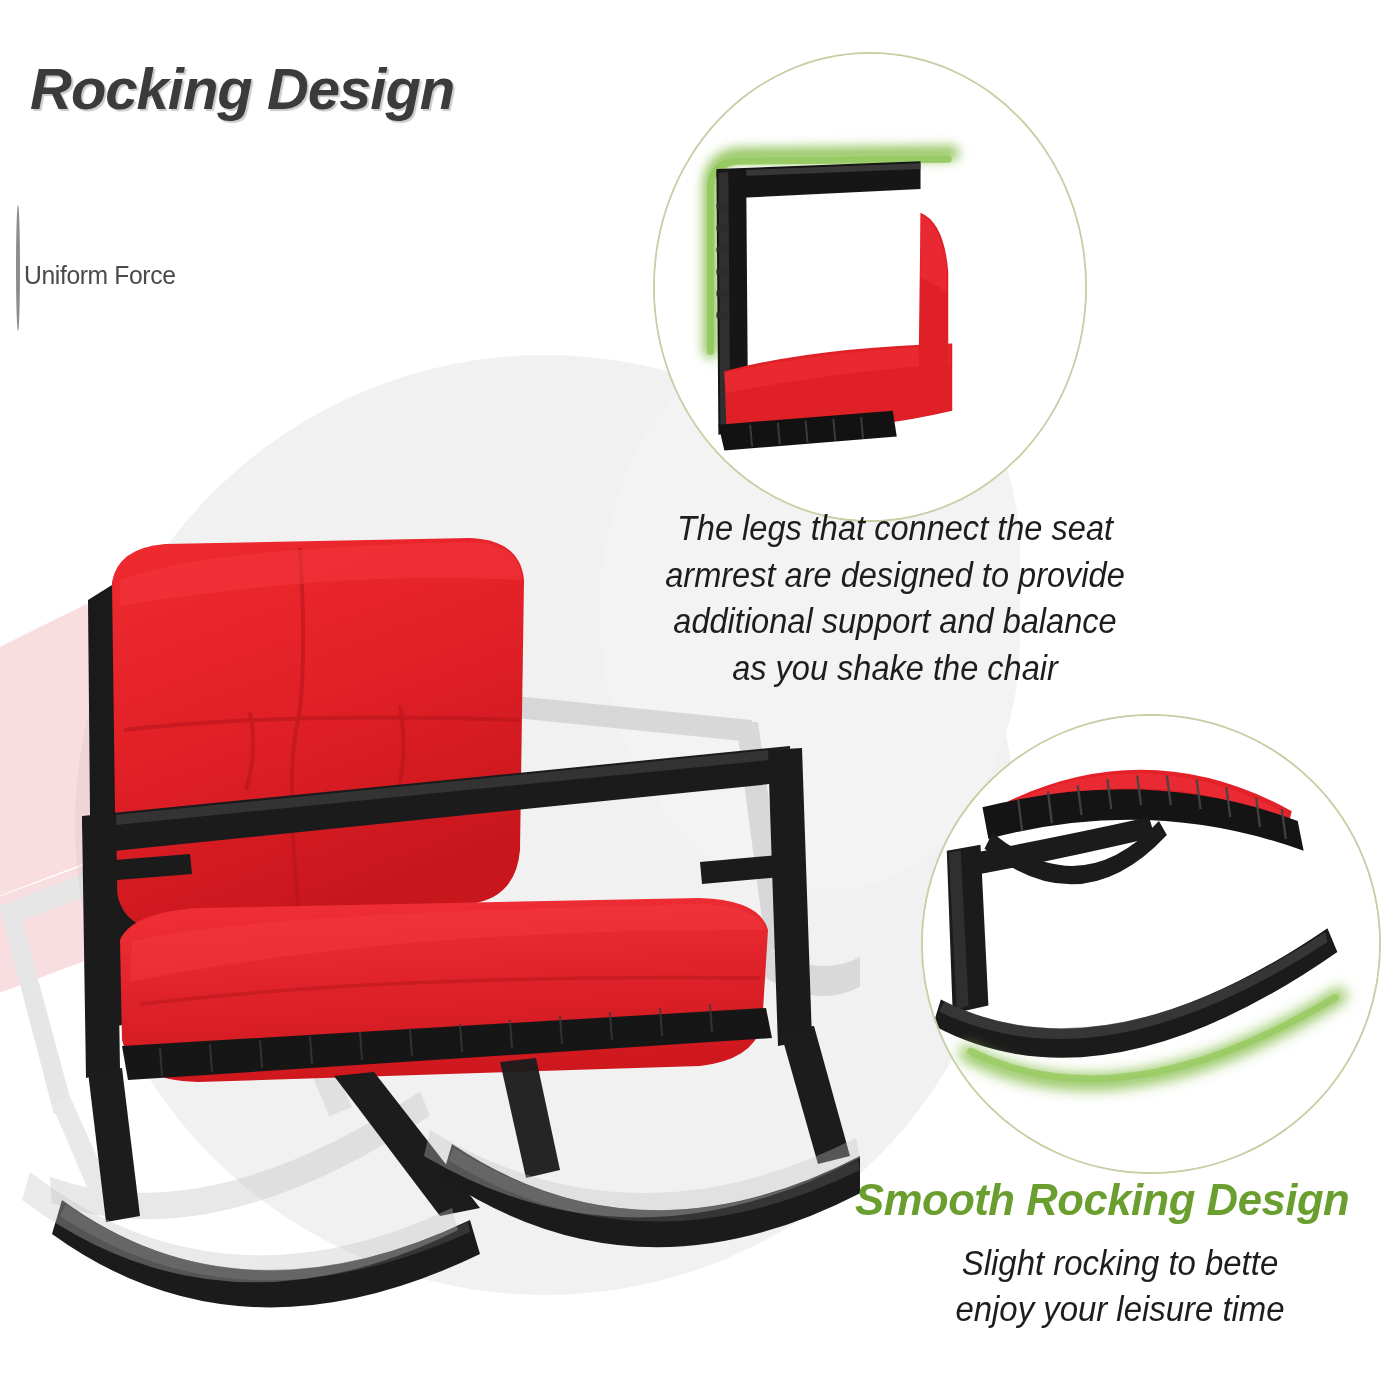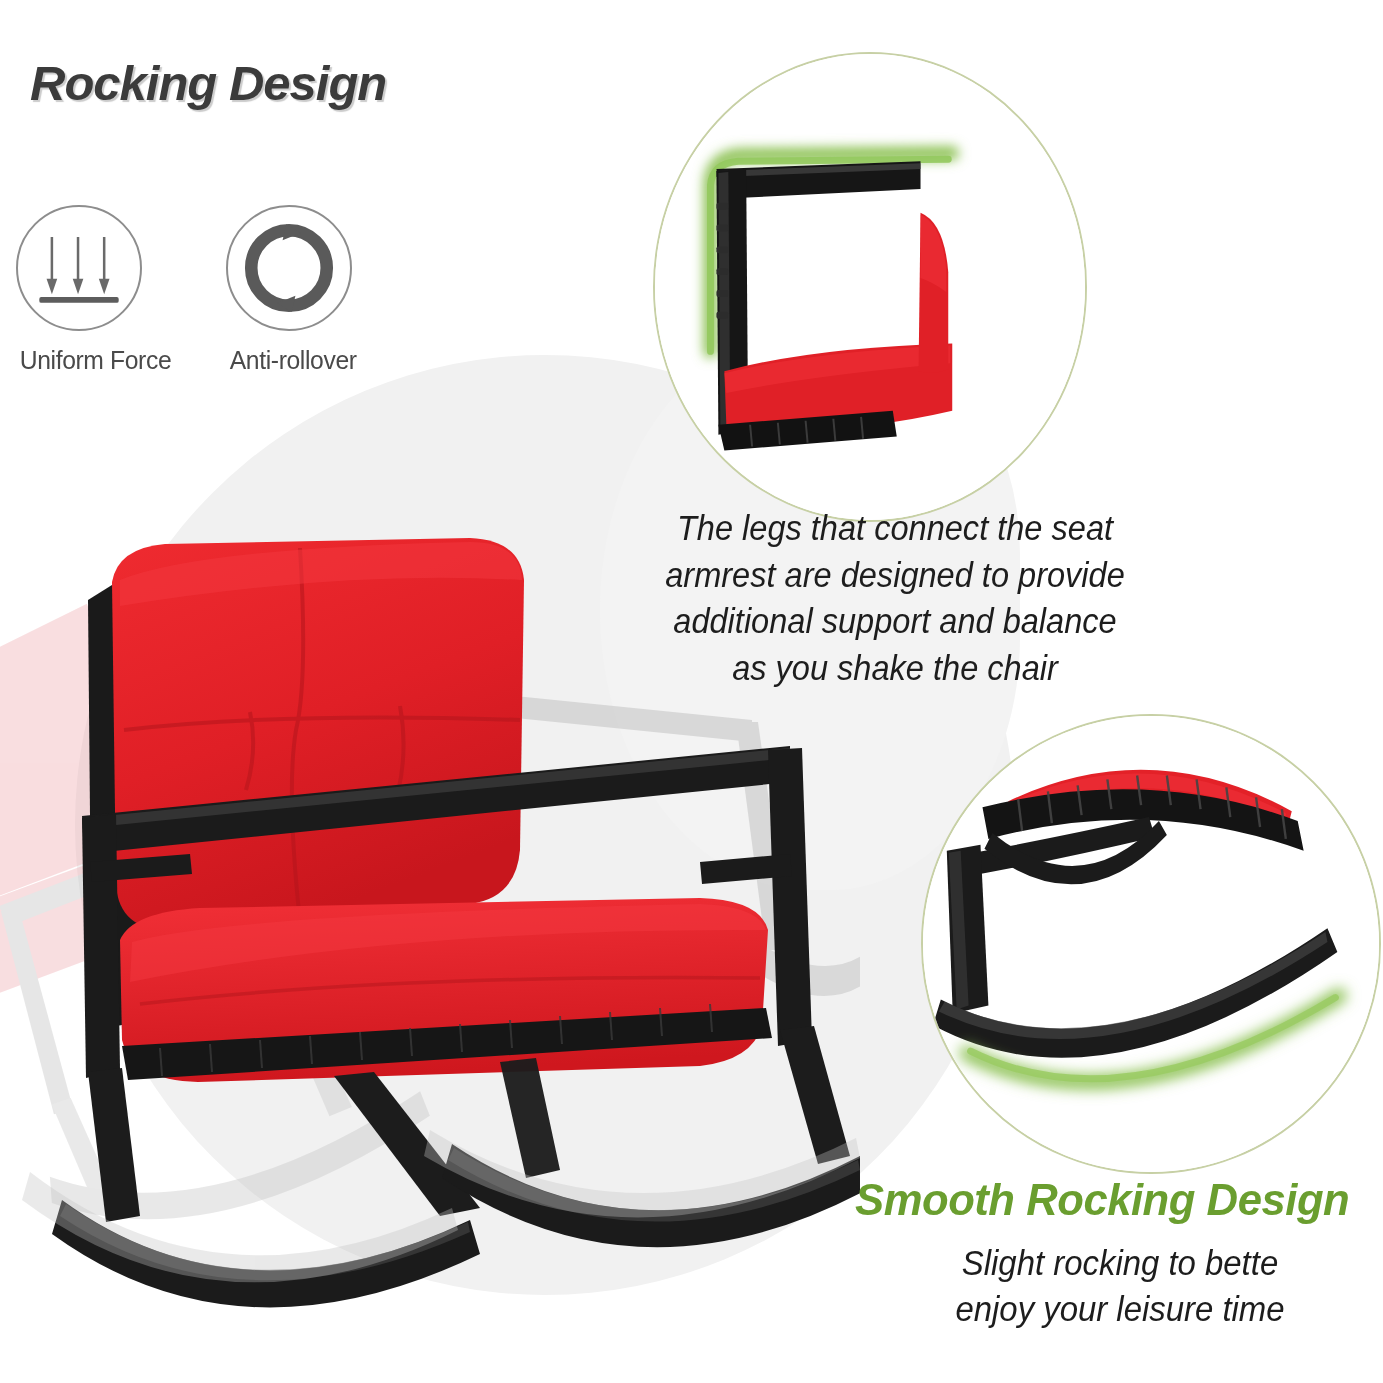--- a/index.html
+++ b/index.html
@@ -28,40 +28,41 @@
     left:600px; top:330px;
     width:420px; height:560px;
     border-radius:50% 40% 45% 50%;
     background:#f3f3f3;
   }
 
   
   .title{
     position:absolute;
     left:30px; top:55px;
-    font-size:49px;
+    font-size:58px;
     font-weight:bold;
     font-style:italic;
     letter-spacing:-1px;
     color:#3b3b3b;
     text-shadow:2px 2px 1px rgba(140,140,140,.45);
     white-space:nowrap;
   }
 
   
   .badges{
     position:absolute;
     left:16px; top:205px;
     display:flex;
     gap:60px;
   }
   .badge{
     width:150px;
     display:flex;
-    flex-direction:column;
+    flex-direction:row;
+    align-items:center;
   }
   .badge-circle{
     width:126px;height:126px;
     border-radius:50%;
     border:2px solid #8d8d8d;
     position:relative;
     box-sizing:border-box;
     background:transparent;
   }
   .badge-label{
@@ -159,32 +160,20 @@
             <polygon points="35,90 29.5,74 40.5,74"></polygon>
             <polygon points="62,90 56.5,74 67.5,74"></polygon>
             <polygon points="89,90 83.5,74 94.5,74"></polygon>
           </g>
           <rect x="22" y="93" width="82" height="6" rx="2" fill="#5d5d5d"></rect>
         </svg>
       </div>
       <div class="badge-label">Uniform Force</div>
     </div>
 
-    <div class="badge">
-      <div class="badge-circle">
-        <svg class="badge-svg" viewBox="0 0 126 126">
-          <path d="M63 24 A39 39 0 0 1 63 102" fill="none" stroke="#5a5a5a" stroke-width="13"></path>
-          <path d="M63 102 A39 39 0 0 1 63 24" fill="none" stroke="#5a5a5a" stroke-width="13"></path>
-          <polygon points="63,17 53,31 73,31" fill="#5a5a5a" transform="rotate(-22 63 24)"></polygon>
-          <polygon points="63,109 53,95 73,95" fill="#5a5a5a" transform="rotate(-22 63 102)"></polygon>
-          <circle cx="63" cy="63" r="26" fill="#ffffff"></circle>
-        </svg>
-      </div>
-      <div class="badge-label">Anti-rollover</div>
-    </div>
 
 
   </div>
 
   <div class="chair-wrap">
     <svg viewBox="0 0 860 900">
       <defs>
         <linearGradient id="redGrad" x1="0" y1="0" x2="0.4" y2="1">
           <stop offset="0%" stop-color="#ef2b30"></stop>
           <stop offset="55%" stop-color="#e01f26"></stop>

